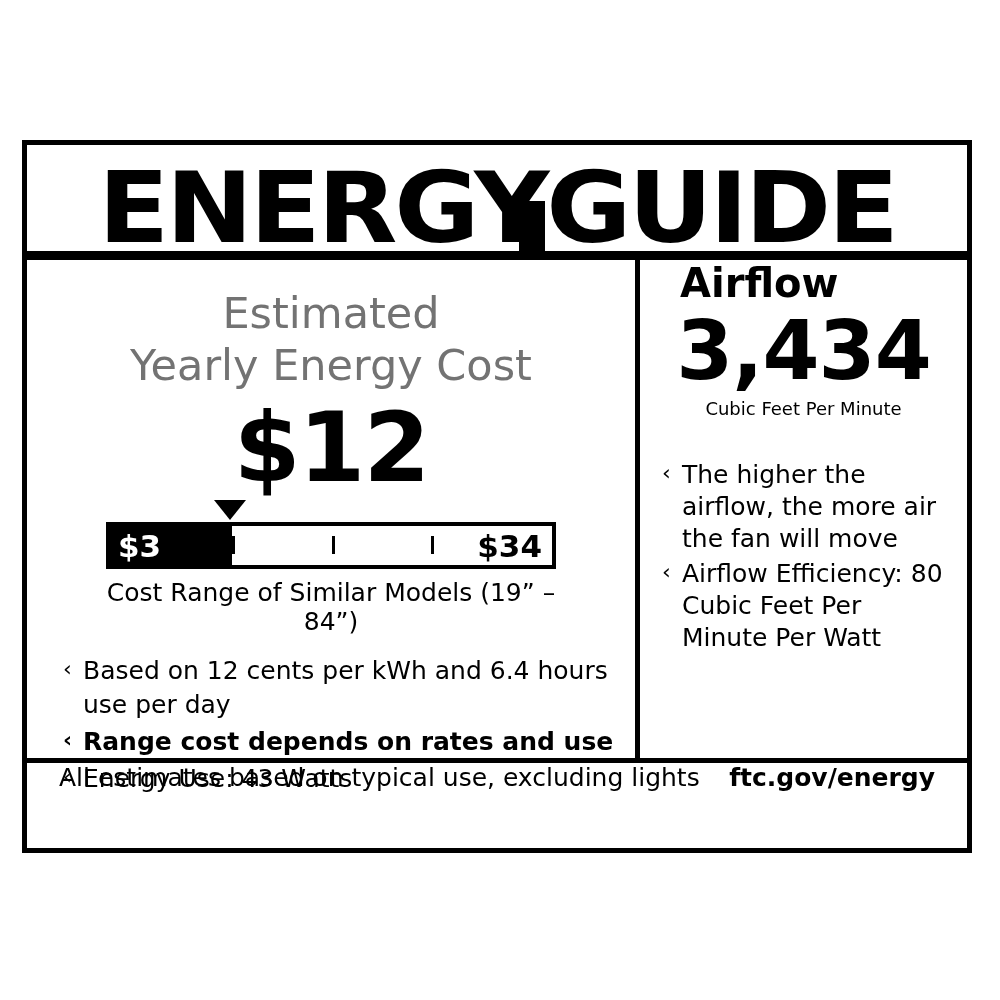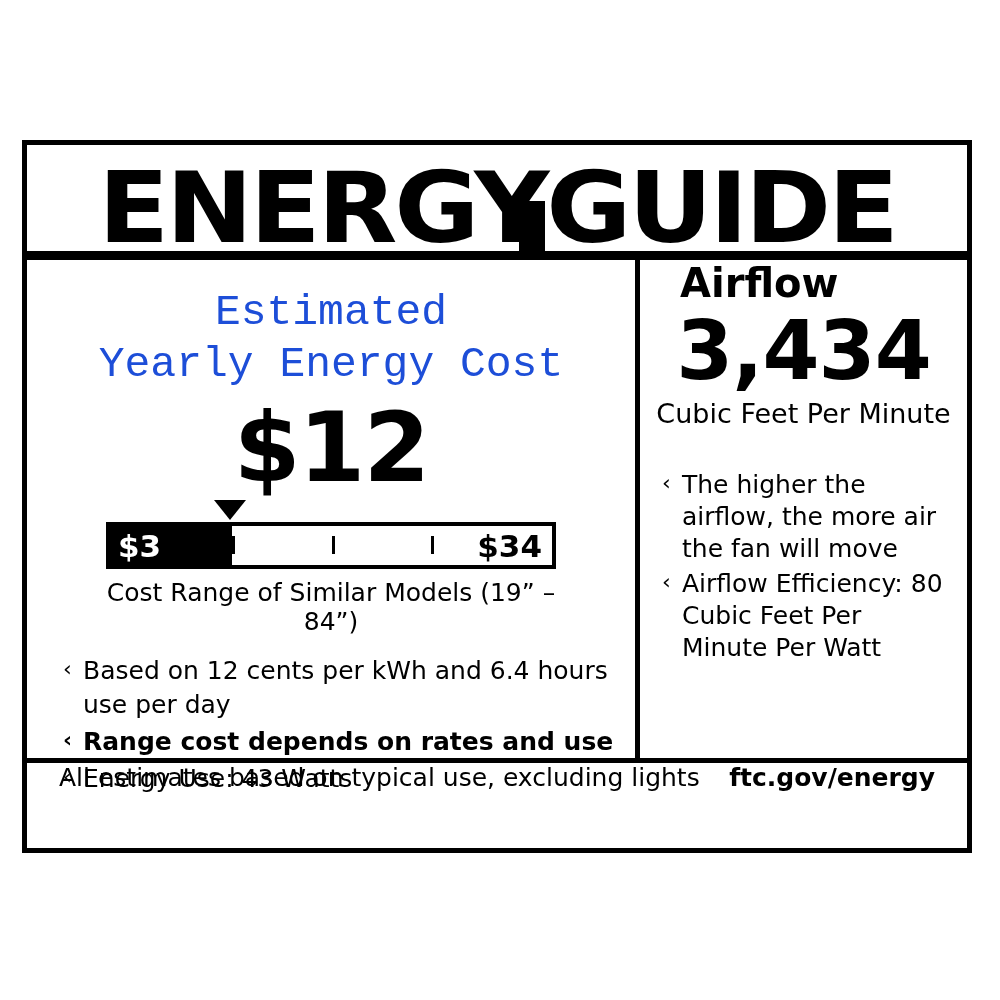--- a/index.html
+++ b/index.html
@@ -86,22 +86,21 @@
     flex: 1;
     position: relative;
     box-sizing: border-box;
   }
 
   
   .est-line1, .est-line2 {
     text-align: center;
     font-size: 43px;
     line-height: 50px;
-    color: #1d4ed8;
-    font-family: Liberation Mono, monospace;
+    color: #737373;
   }
   .est-line1 { margin-top: 28px; }
   .est-line2 { margin-top: 2px; }
 
   .big-cost {
     text-align: center;
     font-weight: bold;
     font-size: 96px;
     line-height: 96px;
     margin-top: 10px;
@@ -201,21 +200,21 @@
   .airflow-value {
     text-align: center;
     font-weight: bold;
     font-size: 82px;
     line-height: 86px;
     margin-top: 2px;
     letter-spacing: -1px;
   }
   .airflow-units {
     text-align: center;
-    font-size: 27px;
+    font-size: 18px;
     margin-top: 4px;
   }
   .right .bullets {
     margin: 40px 14px 0 20px;
   }
   .right .bullet {
     font-size: 25px;
     line-height: 32px;
   }
 

